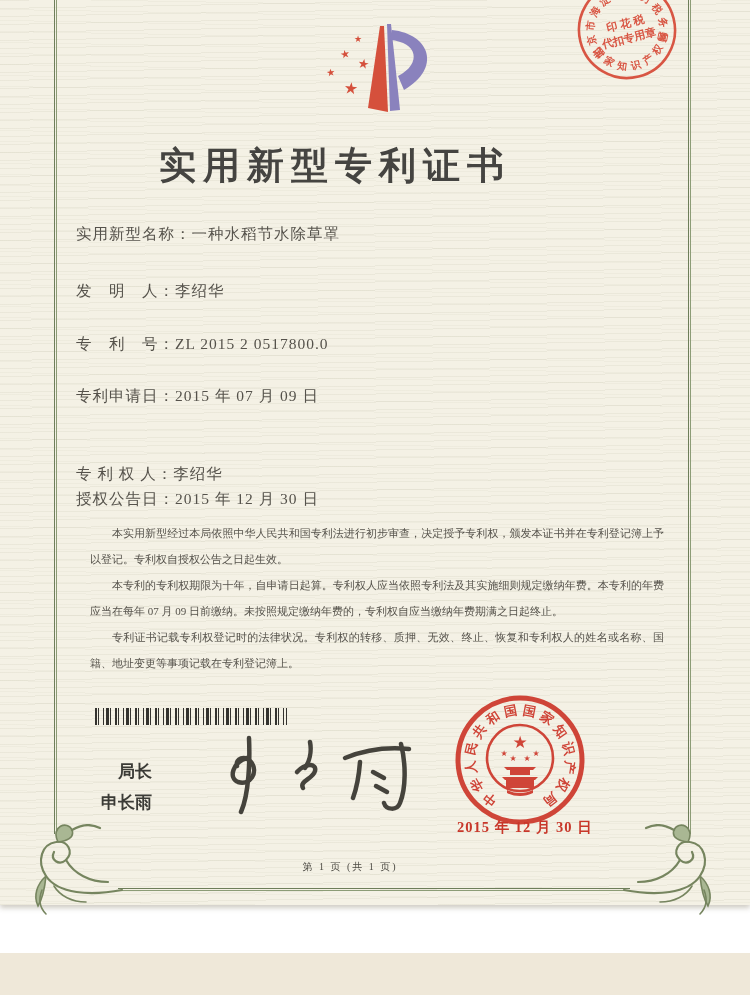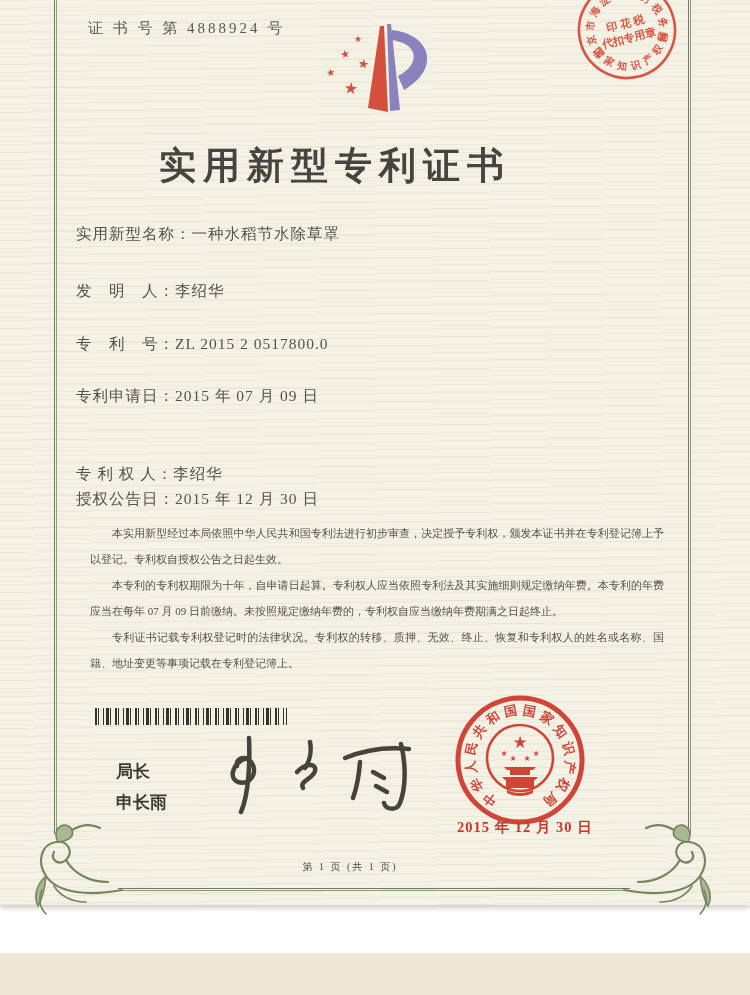--- a/index.html
+++ b/index.html
@@ -42,22 +42,22 @@
   .paras{position:absolute;left:90px;width:574px;top:520px;font-size:11px;line-height:26px;
          color:#55524b;text-align:justify;}
   .paras p{margin:0;text-indent:2em;}
   .barcode{position:absolute;left:95px;top:708px;width:192px;height:17px;
            background:repeating-linear-gradient(90deg,
              #34332f 0 2px,rgba(0,0,0,0) 2px 3px,
              #34332f 3px 4px,rgba(0,0,0,0) 4px 8px,
              #34332f 8px 9px,rgba(0,0,0,0) 9px 11px,
              #34332f 11px 14px,rgba(0,0,0,0) 14px 15px,
              #34332f 15px 16px,rgba(0,0,0,0) 16px 20px);}
-  .signer{position:absolute;left:116px;top:756px;font-family:"Liberation Sans",sans-serif;
-          font-size:17px;font-weight:700;color:#3b3b36;line-height:31px;}
+  .signer{position:absolute;left:101px;top:756px;font-family:"Liberation Sans",sans-serif;
+          font-size:17px;font-weight:700;color:#3b3b36;line-height:31px;text-align:right;}
   .signature{position:absolute;left:213px;top:718px;}
   .seal{position:absolute;left:452px;top:694px;opacity:.93;}
   .seal-date{position:absolute;left:457px;top:818px;font-size:14.5px;color:#c8372a;
              letter-spacing:1px;font-weight:700;}
   .footer{position:absolute;left:30px;width:640px;top:860px;text-align:center;
           font-size:10px;color:#4d4b44;letter-spacing:2px;}
 </style>
 </head>
 <body>
 
@@ -84,21 +84,20 @@
         <path d="M94,66 C62,72 30,70 18,52 C8,37 14,20 28,18 C40,16 46,28 38,36 C31,42 22,36 26,28"></path>
         <path d="M30,18 C22,2 40,-4 44,6 C47,14 38,17 30,18" fill="#a9b793" stroke-width="1.6"></path>
         <path d="M18,52 C9,60 5,72 10,82 C15,74 17,62 18,52" fill="#a9b793" stroke-width="1.6"></path>
         <path d="M38,36 C46,50 62,58 80,58"></path>
         <path d="M44,6 C54,0 64,0 72,4"></path>
         <path d="M26,62 C32,72 44,78 58,78" stroke-width="1.6"></path>
         <path d="M14,66 C10,76 12,84 18,90" stroke-width="1.6"></path>
       </g>
     </svg>
 
-    <div class="cert-no">证 书 号 第 4888924 号</div>
 
     <svg class="logo" width="170" height="112" viewBox="0 0 170 112">
       <g font-family="DejaVu Sans, sans-serif" fill="#d5503c">
         <text x="62" y="26" font-size="9">★</text>
         <text x="48" y="42" font-size="11" transform="rotate(-12 52 38)">★</text>
         <text x="66" y="52" font-size="13" transform="rotate(10 70 46)">★</text>
         <text x="34" y="60" font-size="10" transform="rotate(-8 38 55)">★</text>
         <text x="52" y="78" font-size="16" transform="rotate(6 60 70)">★</text>
       </g>
       <polygon points="88,10 92,10 96,96 76,92" fill="#d5503c"></polygon>

